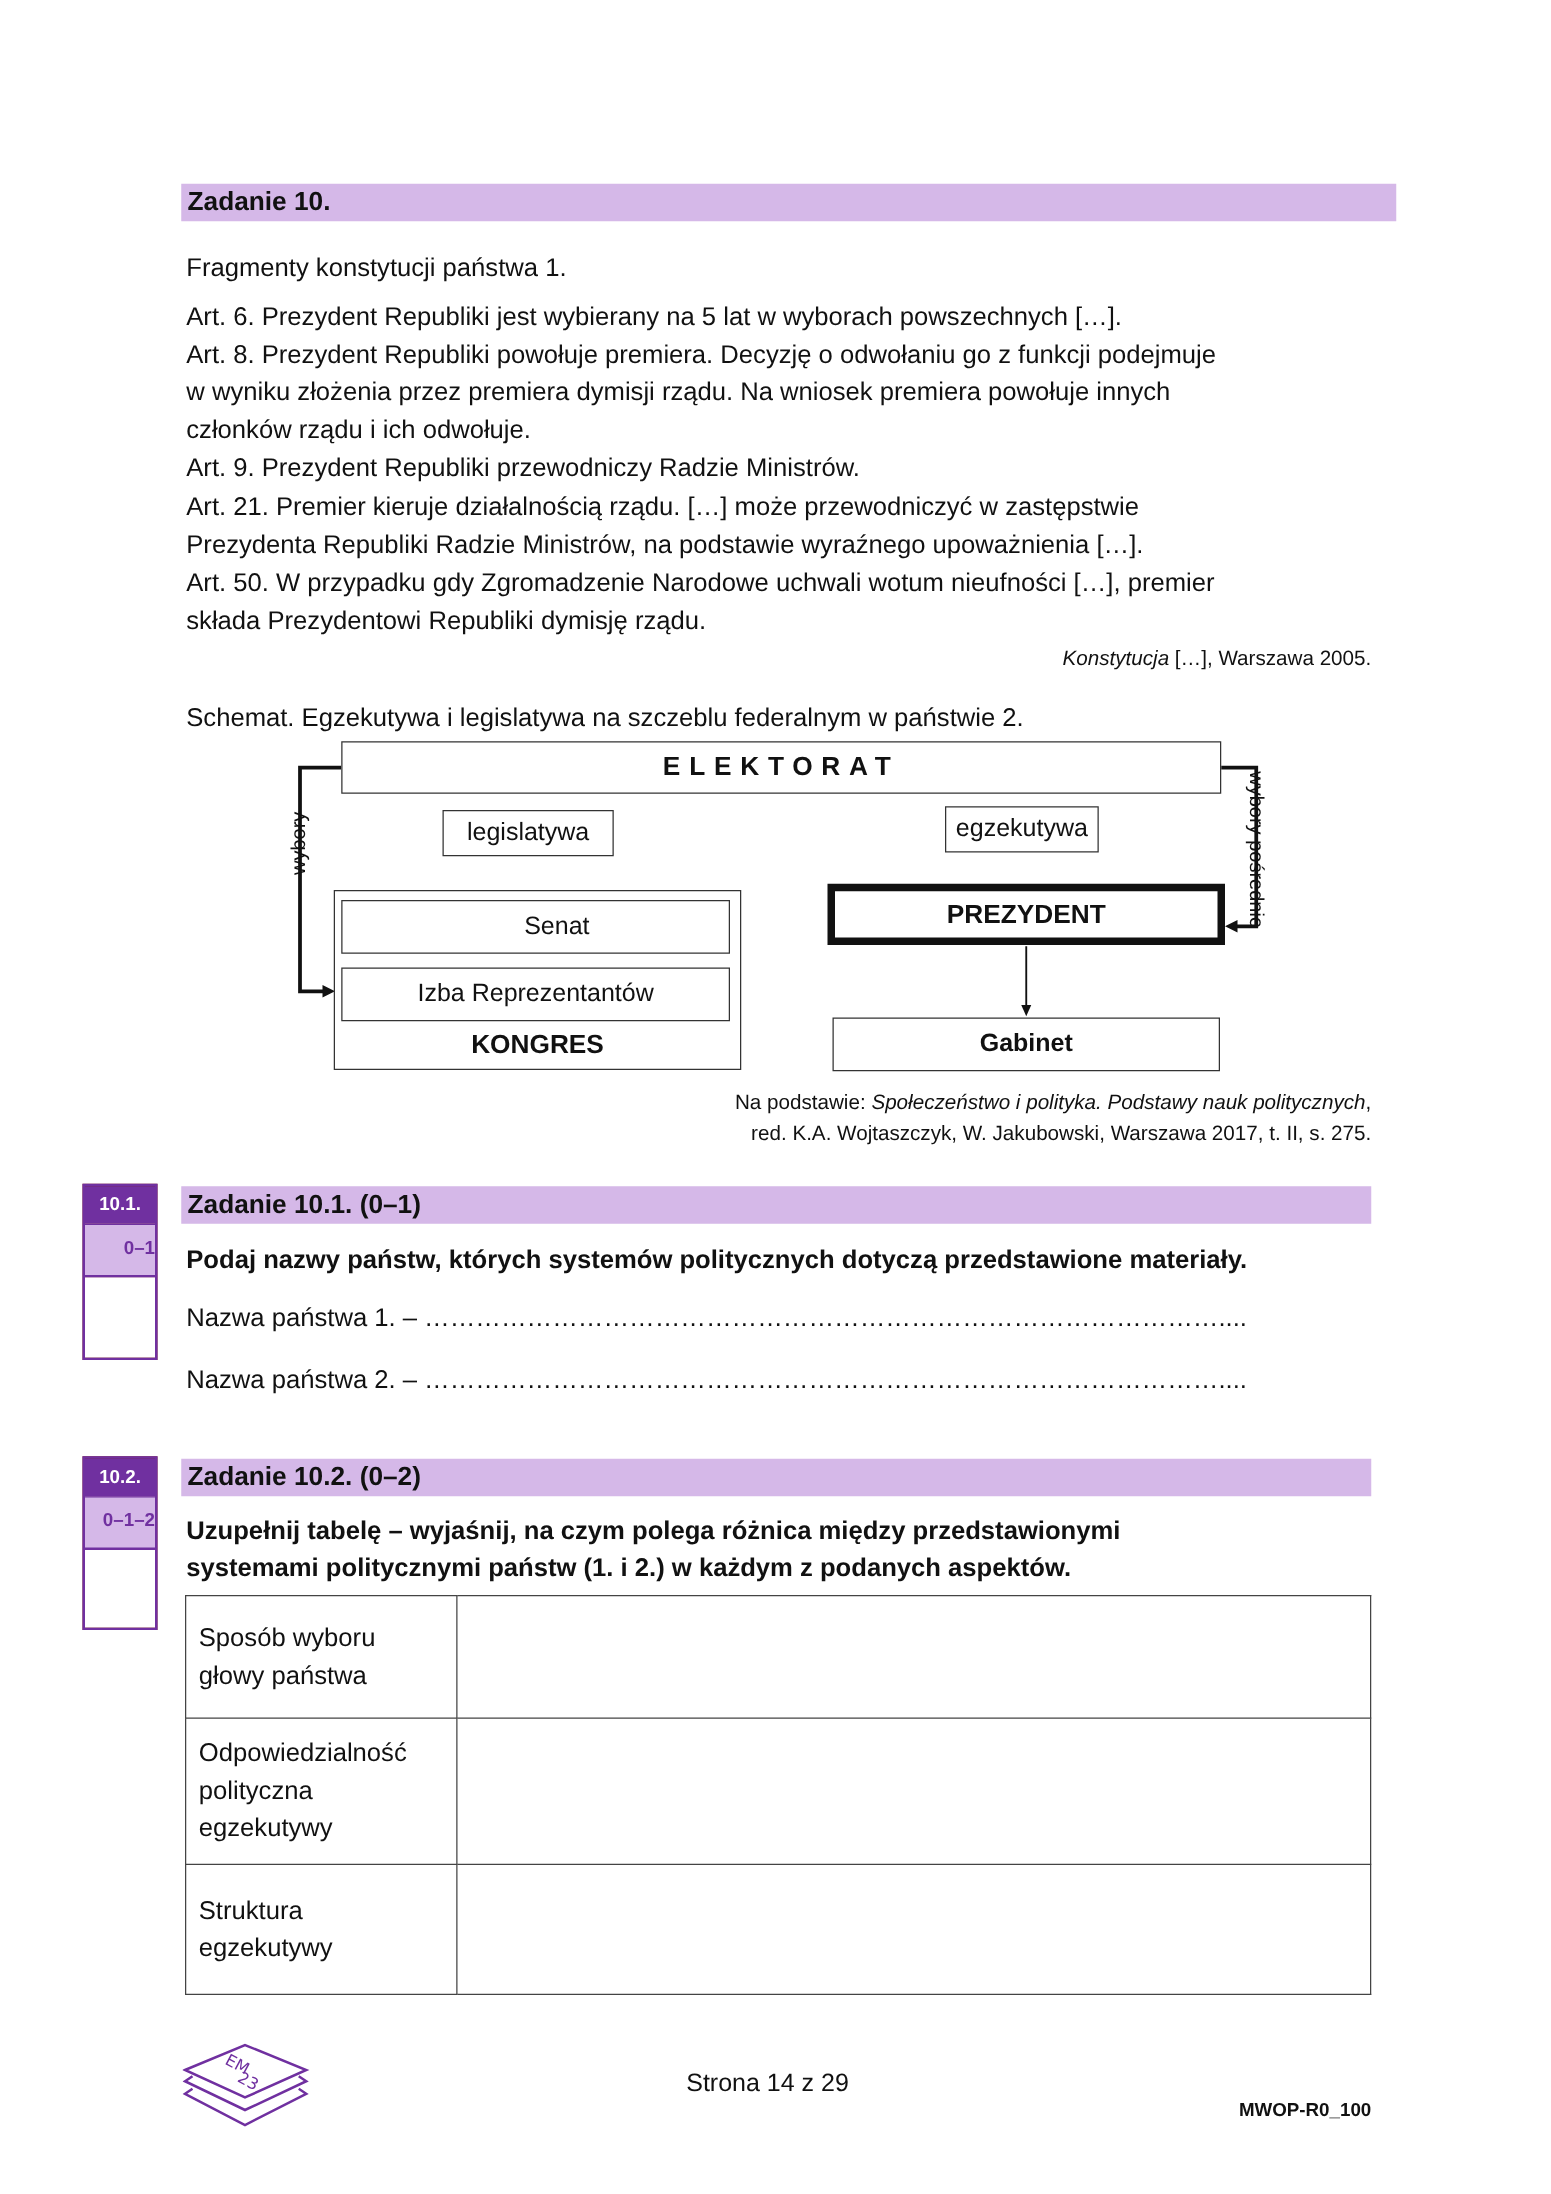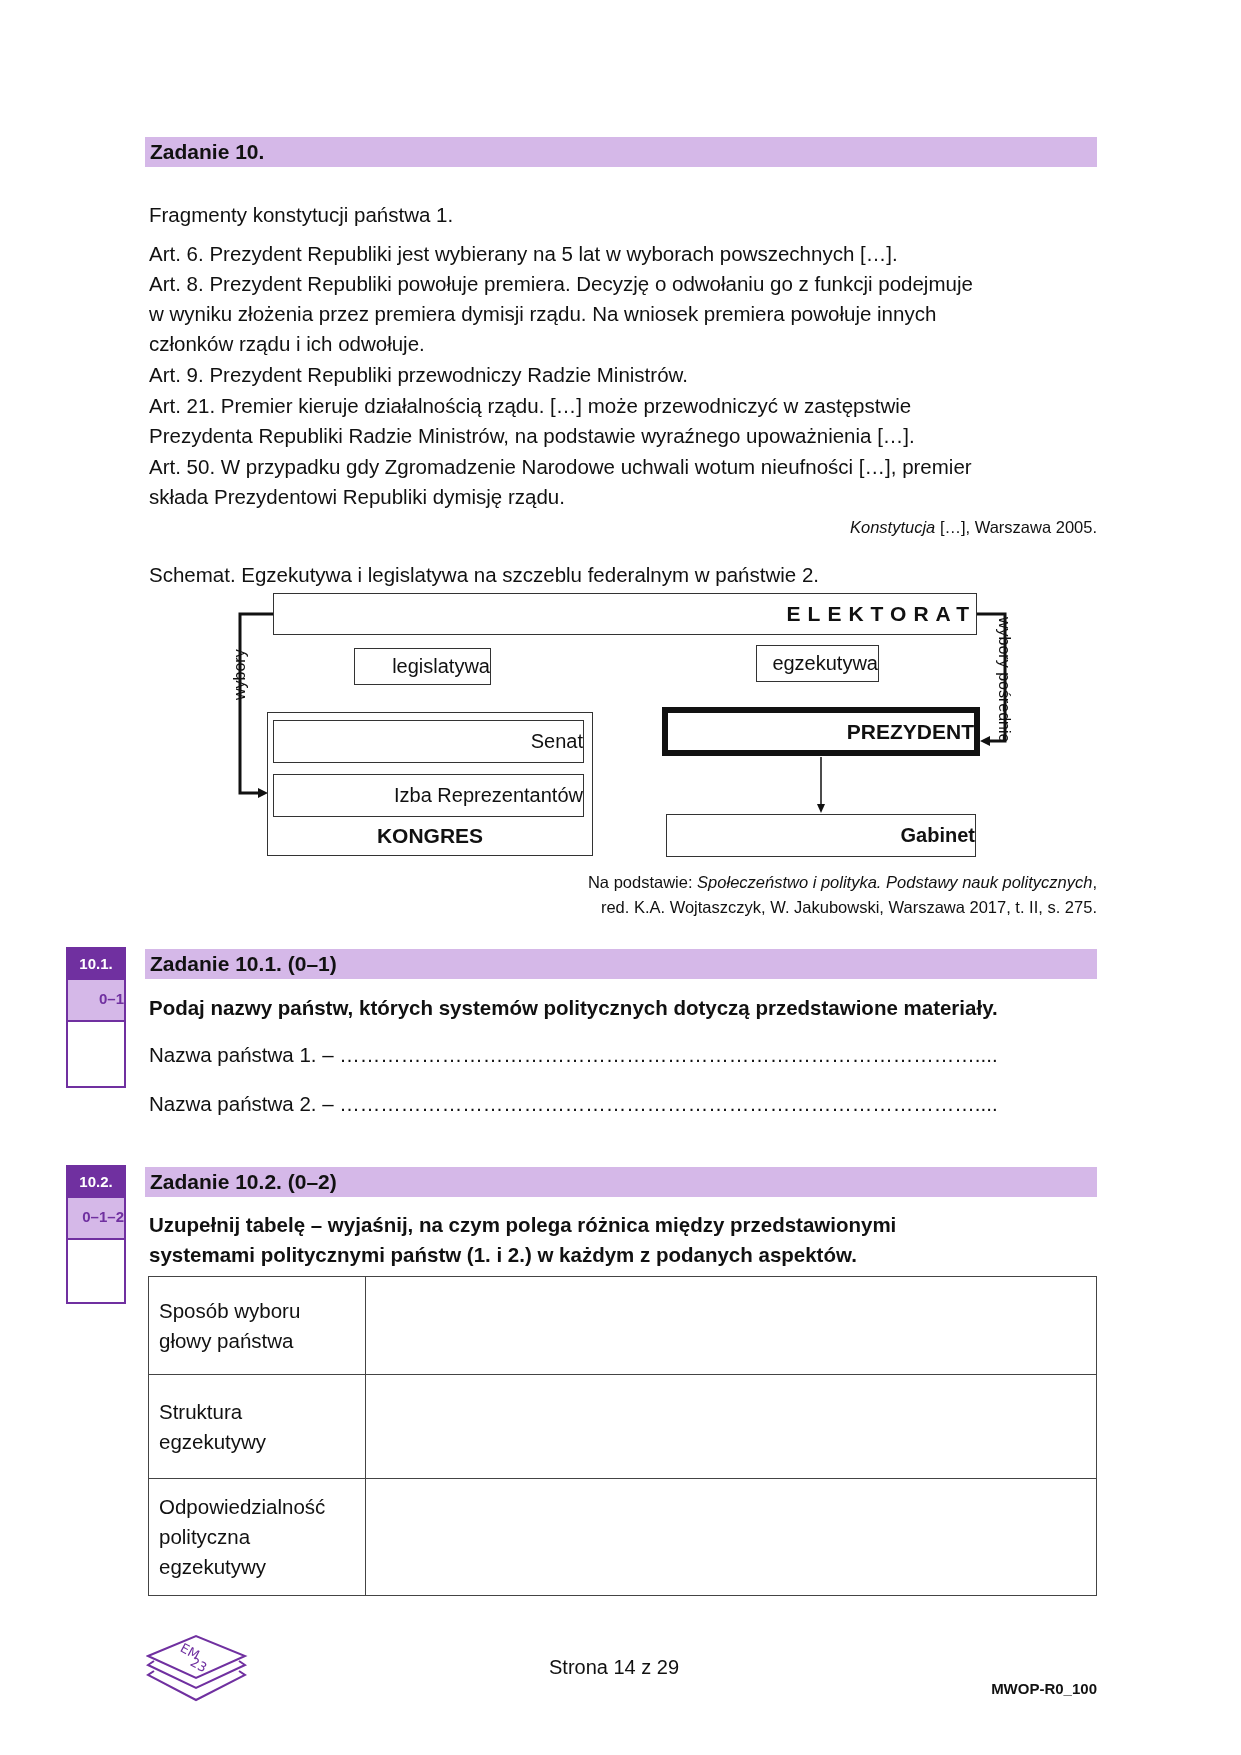--- a/index.html
+++ b/index.html
@@ -9,30 +9,30 @@
   .hdr { position: absolute; left: 145px; width: 952px; height: 30px; background: #d5b8e8; }
   .hdr span { position: absolute; left: 5px; top: 3px; font-size: 21px; font-weight: bold; color: #111; white-space: nowrap; }
   .txt { position: absolute; left: 149px; font-size: 20.5px; white-space: nowrap; line-height: 30px; }
   .bold-q { position: absolute; left: 149px; font-size: 20.5px; font-weight: bold; white-space: nowrap; line-height: 30px; }
   .cite { position: absolute; right: 144px; font-size: 16.5px; white-space: nowrap; text-align: right; line-height: 24px; }
   .badge { position: absolute; left: 66px; width: 56px; border: 2px solid #7030a0; background: #7f1d1d; }
   .badge .num { height: 30px; background: #7030a0; color: #fff; font-weight: bold; font-size: 15px; text-align: center; line-height: 30px; }
   .badge .pts { height: 40px; background: #d5b8e8; color: #7030a0; font-weight: bold; font-size: 15px; text-align: right; line-height: 38px; border-bottom: 2px solid #7030a0; border-top: 1px solid #7030a0; }
   .badge .box { background: #fff; }
   .dbox { position: absolute; border: 1.5px solid #333; background: #fff; box-sizing: border-box;
-          display: flex; align-items: center; justify-content: flex-end; font-size: 20px; }
+          display: flex; align-items: center; justify-content: center; font-size: 20px; }
   .answer-line { position: absolute; left: 149px; font-size: 20.5px; white-space: nowrap; line-height: 30px; }
   table.ans { position: absolute; left: 148px; top: 1276px; width: 949px; border-collapse: collapse; }
   table.ans td { border: 1.5px solid #444; vertical-align: middle; font-size: 20.5px; line-height: 30px; }
   table.ans td.lbl { width: 196px; padding: 0 10px; }
 </style>
 </head>
 <body>
 
-<div class="hdr" style="top:137px;">
+<div class="hdr" style="top:147px;padding-left:20px;">
   <span>Zadanie 10.</span>
 </div>
 
 <div class="txt" style="top:200px;">Fragmenty konstytucji państwa 1.</div>
 
 <div>
   <div class="txt" style="top:239px;">Art. 6. Prezydent Republiki jest wybierany na 5 lat w wyborach powszechnych […].</div>
   <div class="txt" style="top:269px;">Art. 8. Prezydent Republiki powołuje premiera. Decyzję o odwołaniu go z funkcji podejmuje</div>
   <div class="txt" style="top:299px;">w wyniku złożenia przez premiera dymisji rządu. Na wniosek premiera powołuje innych</div>
   <div class="txt" style="top:329px;">członków rządu i ich odwołuje.</div>
@@ -120,26 +120,26 @@
 </div>
 <div class="bold-q" style="top:1210px;">Uzupełnij tabelę – wyjaśnij, na czym polega różnica między przedstawionymi</div>
 <div class="bold-q" style="top:1240px;">systemami politycznymi państw (1. i 2.) w każdym z podanych aspektów.</div>
 
 <table class="ans">
   <tbody>
       <tr style="height:98px;">
     <td class="lbl"><span>Sposób wyboru</span><br><span>głowy państwa</span></td>
     <td></td>
   </tr>
+  <tr style="height:117px;">
+    <td class="lbl"><span>Odpowiedzialność</span><br><span>polityczna</span><br><span>egzekutywy</span></td>
+    <td></td>
+  </tr>
   <tr style="height:104px;">
     <td class="lbl"><span>Struktura</span><br><span>egzekutywy</span></td>
-    <td></td>
-  </tr>
-  <tr style="height:117px;">
-    <td class="lbl"><span>Odpowiedzialność</span><br><span>polityczna</span><br><span>egzekutywy</span></td>
     <td></td>
   </tr>
 </tbody>
   </table>
 
 <svg class="abs" style="left:146px;top:1634px;" width="102" height="72" viewBox="0 0 102 72">
   <g fill="none" stroke="#7030a0" stroke-width="2">
     <polygon points="2,22 50,2 99,22 50,44"></polygon>
     <polyline points="8,27 2,31 50,54 99,31 93,27"></polyline>
     <polyline points="8,37 2,41 50,66 99,41 93,37"></polyline>

